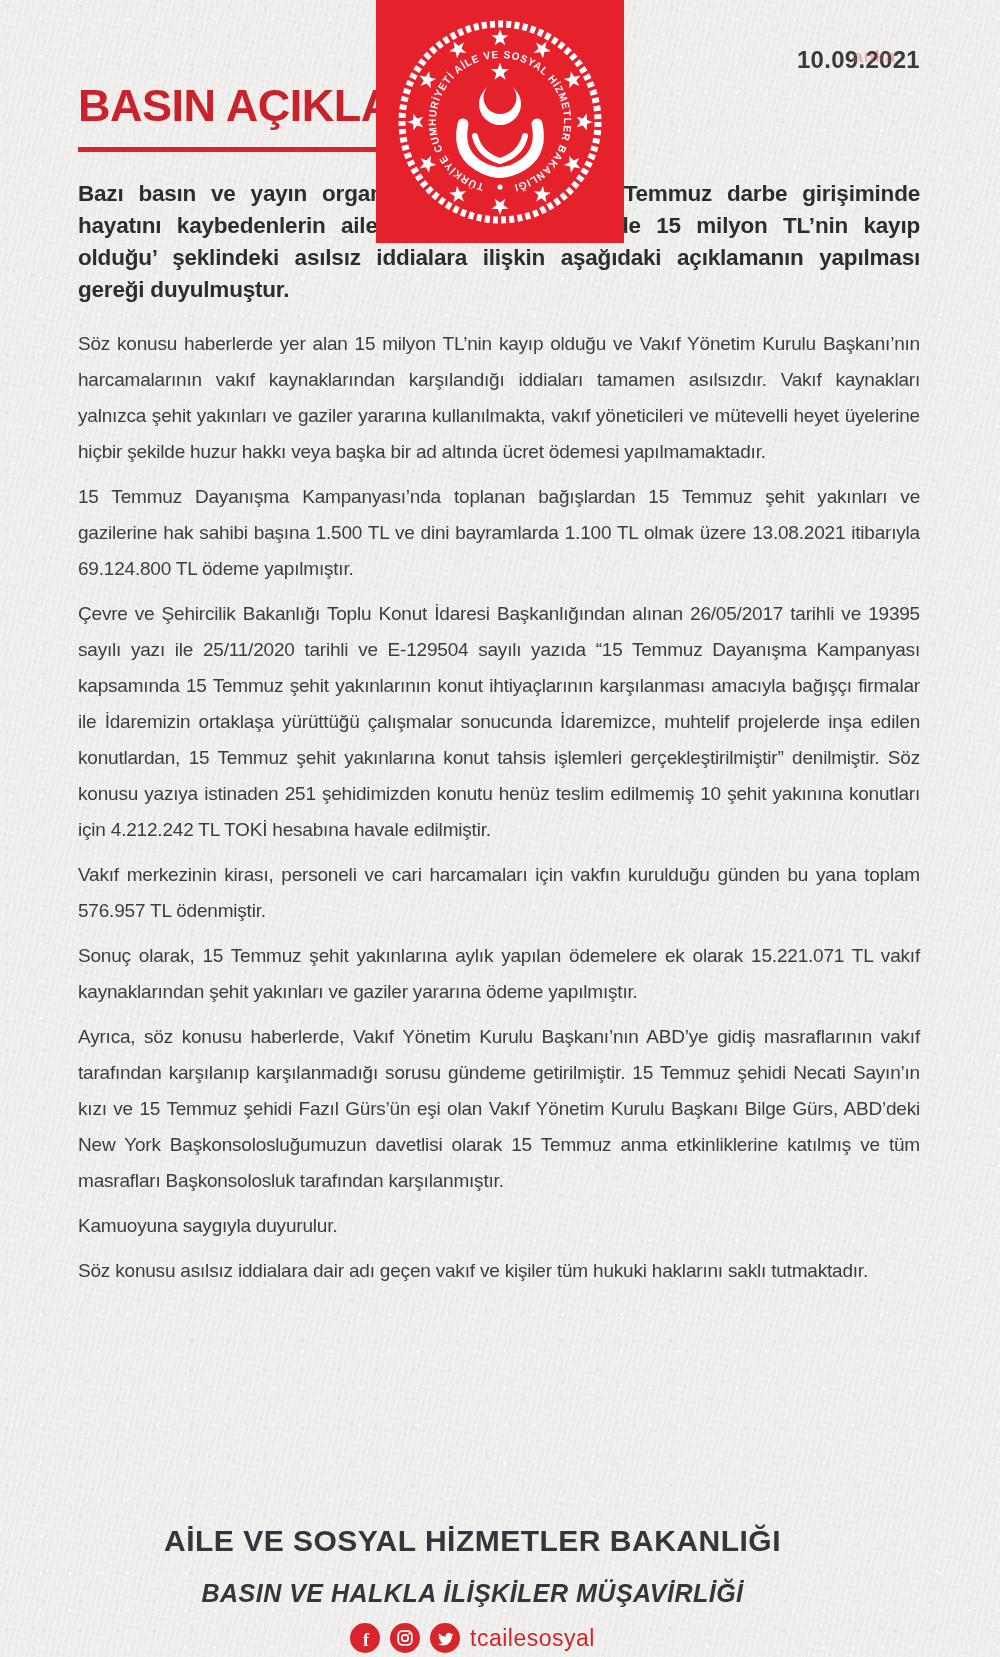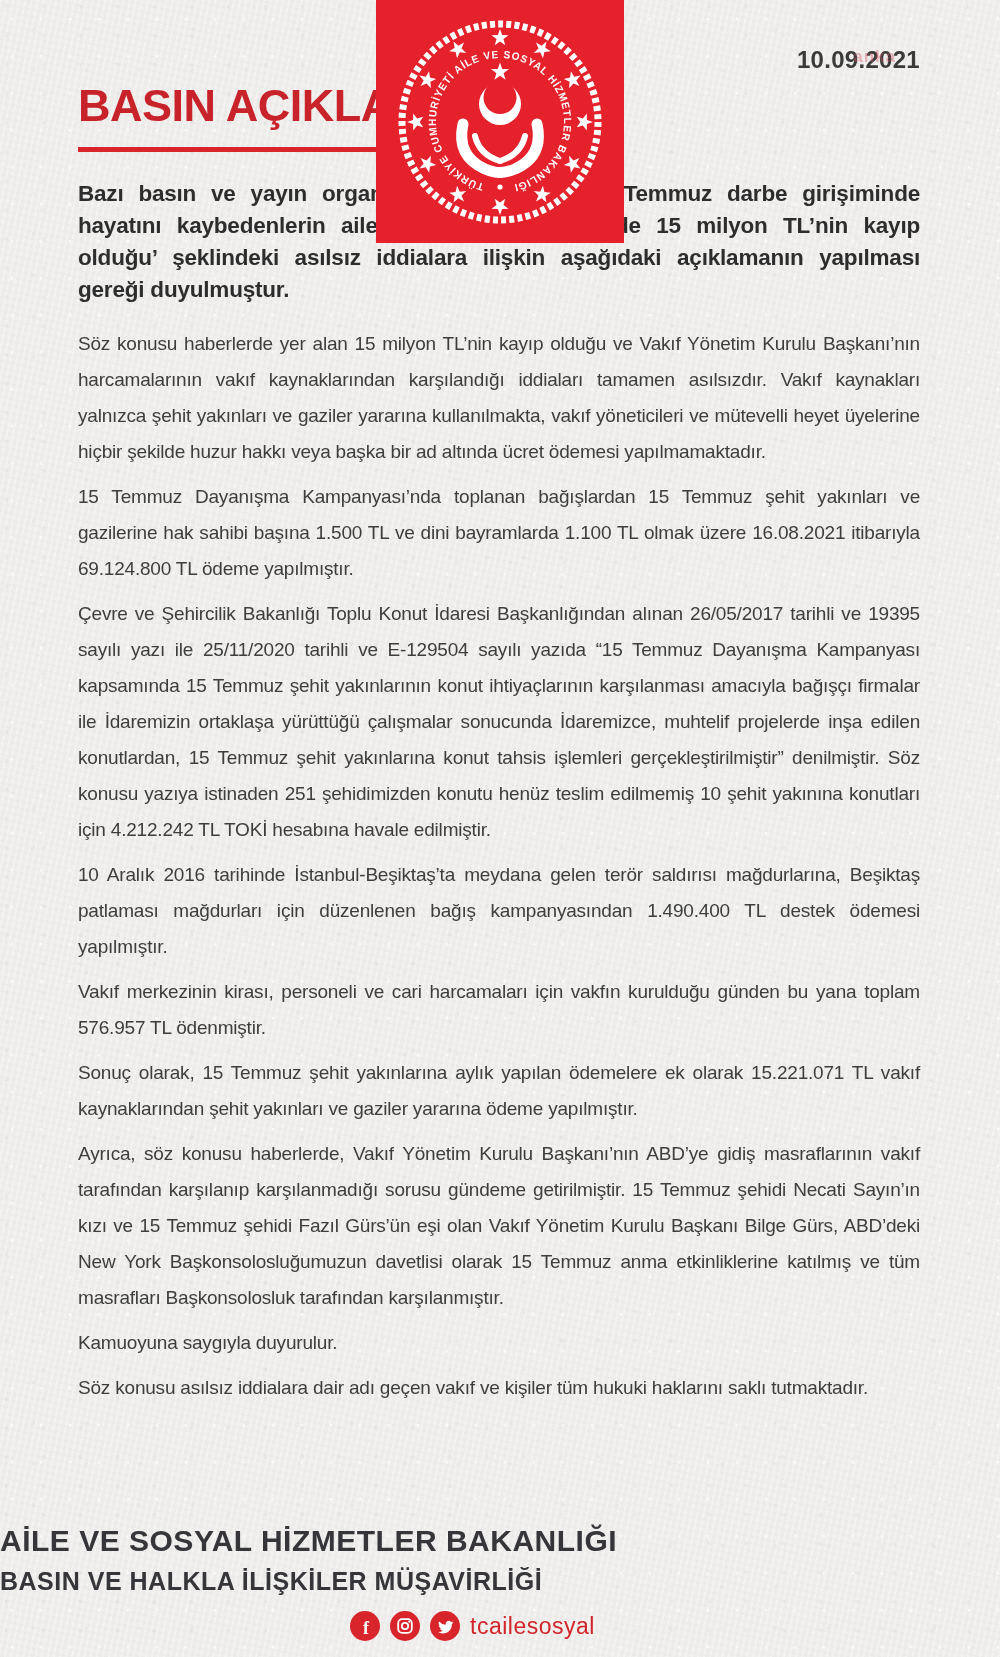--- a/index.html
+++ b/index.html
@@ -41,24 +41,24 @@
     margin:26px 0 20px 0;
     font-size:22.5px;line-height:32px;font-weight:700;color:#2d2d2d;
     text-align:justify;letter-spacing:-.2px;
   }
   .body-p{
     margin:0 0 9px 0;
     font-size:19px;line-height:36px;color:#3d3d3d;
     text-align:justify;letter-spacing:-.2px;
   }
   .footer{
-    position:absolute;left:0;top:1524px;width:945px;
+    position:absolute;left:0;top:1524px;width:945px;text-align:center;
   }
   .f1{font-size:30px;font-weight:700;color:#35353a;letter-spacing:.5px;}
-  .f2{margin-top:9px;font-size:25px;font-weight:700;color:#35353a;letter-spacing:.5px;}
+  .f2{margin-top:21px;font-size:25px;font-weight:700;color:#35353a;letter-spacing:.5px;font-style:italic;}
   .social{
     margin-top:15px;display:flex;align-items:center;justify-content:center;gap:10px;
   }
   .sicon{width:30px;height:30px;display:inline-block;cursor:pointer;}
   .handle{
     margin-left:0;font-size:23px;color:#d2252b;letter-spacing:.5px;
   }
 </style>
 </head>
 <body>
@@ -112,23 +112,22 @@
   <div class="watermark">anka</div>
 
   <div class="content">
     <div class="date">10.09.2021</div>
     <h1 class="title">BASIN AÇIKLAMASI</h1>
     <div class="title-underline"></div>
 
     <p class="intro">Bazı basın ve yayın organlarında yer alan ‘15 Temmuz darbe girişiminde hayatını kaybedenlerin ailelerine yapılan ödemede 15 milyon TL’nin kayıp olduğu’ şeklindeki asılsız iddialara ilişkin aşağıdaki açıklamanın yapılması gereği duyulmuştur.</p>
 
     <p class="body-p">Söz konusu haberlerde yer alan 15 milyon TL’nin kayıp olduğu ve Vakıf Yönetim Kurulu Başkanı’nın harcamalarının vakıf kaynaklarından karşılandığı iddiaları tamamen asılsızdır. Vakıf kaynakları yalnızca şehit yakınları ve gaziler yararına kullanılmakta, vakıf yöneticileri ve mütevelli heyet üyelerine hiçbir şekilde huzur hakkı veya başka bir ad altında ücret ödemesi yapılmamaktadır.</p>
-    <p class="body-p">15 Temmuz Dayanışma Kampanyası’nda toplanan bağışlardan 15 Temmuz şehit yakınları ve gazilerine hak sahibi başına 1.500 TL ve dini bayramlarda 1.100 TL olmak üzere 16.08.2021 itibarıyla 69.124.800 TL ödeme yapılmıştır.</p>
+    <p class="body-p">15 Temmuz Dayanışma Kampanyası’nda toplanan bağışlardan 15 Temmuz şehit yakınları ve gazilerine hak sahibi başına 1.500 TL ve dini bayramlarda 1.100 TL olmak üzere 13.08.2021 itibarıyla 69.124.800 TL ödeme yapılmıştır.</p>
     <p class="body-p">Çevre ve Şehircilik Bakanlığı Toplu Konut İdaresi Başkanlığından alınan 26/05/2017 tarihli ve 19395 sayılı yazı ile 25/11/2020 tarihli ve E-129504 sayılı yazıda “15 Temmuz Dayanışma Kampanyası kapsamında 15 Temmuz şehit yakınlarının konut ihtiyaçlarının karşılanması amacıyla bağışçı firmalar ile İdaremizin ortaklaşa yürüttüğü çalışmalar sonucunda İdaremizce, muhtelif projelerde inşa edilen konutlardan, 15 Temmuz şehit yakınlarına konut tahsis işlemleri gerçekleştirilmiştir” denilmiştir. Söz konusu yazıya istinaden 251 şehidimizden konutu henüz teslim edilmemiş 10 şehit yakınına konutları için 4.212.242 TL TOKİ hesabına havale edilmiştir.</p>
-    <p class="body-p">10 Aralık 2016 tarihinde İstanbul-Beşiktaş’ta meydana gelen terör saldırısı mağdurlarına, Beşiktaş patlaması mağdurları için düzenlenen bağış kampanyasından 1.490.400 TL destek ödemesi yapılmıştır.</p>
     <p class="body-p">Vakıf merkezinin kirası, personeli ve cari harcamaları için vakfın kurulduğu günden bu yana toplam 576.957 TL ödenmiştir.</p>
     <p class="body-p">Sonuç olarak, 15 Temmuz şehit yakınlarına aylık yapılan ödemelere ek olarak 15.221.071 TL vakıf kaynaklarından şehit yakınları ve gaziler yararına ödeme yapılmıştır.</p>
     <p class="body-p">Ayrıca, söz konusu haberlerde, Vakıf Yönetim Kurulu Başkanı’nın ABD’ye gidiş masraflarının vakıf tarafından karşılanıp karşılanmadığı sorusu gündeme getirilmiştir. 15 Temmuz şehidi Necati Sayın’ın kızı ve 15 Temmuz şehidi Fazıl Gürs’ün eşi olan Vakıf Yönetim Kurulu Başkanı Bilge Gürs, ABD’deki New York Başkonsolosluğumuzun davetlisi olarak 15 Temmuz anma etkinliklerine katılmış ve tüm masrafları Başkonsolosluk tarafından karşılanmıştır.</p>
     <p class="body-p">Kamuoyuna saygıyla duyurulur.</p>
     <p class="body-p">Söz konusu asılsız iddialara dair adı geçen vakıf ve kişiler tüm hukuki haklarını saklı tutmaktadır.</p>
   </div>
 
   <div class="footer">
     <div class="f1">AİLE VE SOSYAL HİZMETLER BAKANLIĞI</div>
     <div class="f2">BASIN VE HALKLA İLİŞKİLER MÜŞAVİRLİĞİ</div>

